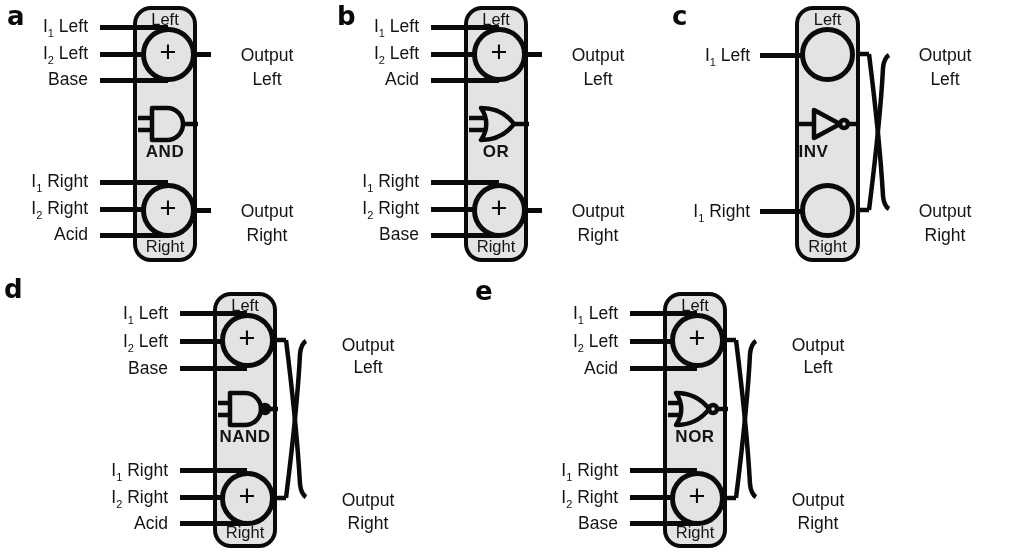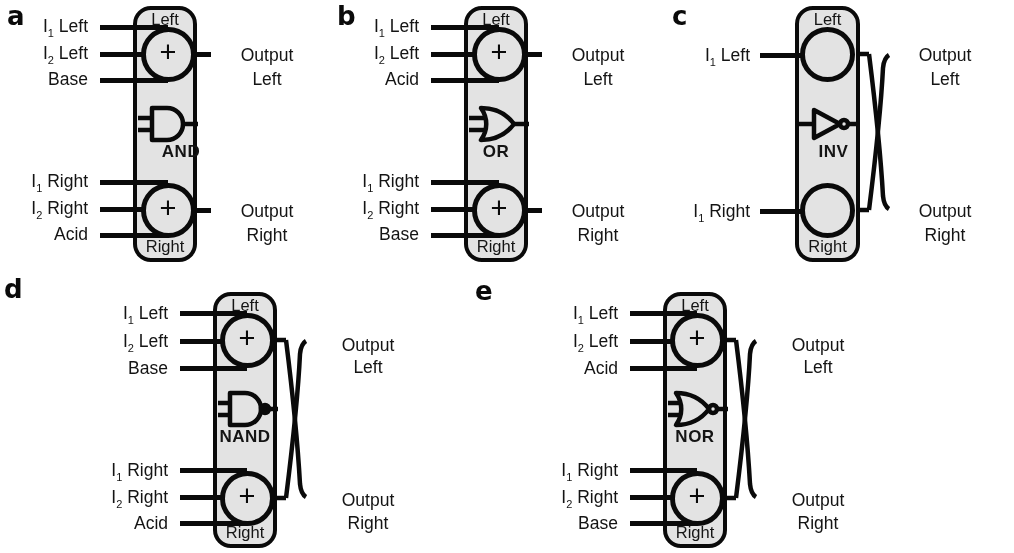--- a/index.html
+++ b/index.html
@@ -55,21 +55,21 @@
 
     <div class="cap" style="left:133px;top:9px;">Left</div>
     <div class="circle" style="left:140.5px;top:26.5px;">
         <span class="plus">+</span>
       </div>
     <svg class="gate" style="left:136px;top:102px;" viewBox="0 0 64 44">
         <path d="M2,16 H16 M2,28 H16"></path>
         <path d="M16,6 H31 A16,16 0 0 1 31,38 H16 Z"></path>
         <path d="M49,22 H62"></path>
       </svg>
-    <div class="glabel" style="left:133px;top:142px;margin-left:16px;">AND</div>
+    <div class="glabel" style="left:133px;top:142px;">AND</div>
     <div class="circle" style="left:140.5px;top:182.5px;">
         <span class="plus">+</span>
       </div>
     <div class="cap" style="left:133px;top:236px;">Right</div>
 
     <div class="out" style="left:222px;top:44px;">Output</div>
     <div class="out" style="left:222px;top:68px;">Left</div>
     <div class="out" style="left:222px;top:200px;">Output</div>
     <div class="out" style="left:222px;top:224px;">Right</div>
   </div>
@@ -130,21 +130,21 @@
     <div class="cap" style="left:135px;top:9px;width:65px;">Left</div>
     <div class="circle" style="left:140px;top:26.5px;">
         <span class="plus"></span>
       </div>
     <svg class="gate" style="left:135.5px;top:102px;" viewBox="0 0 64 44">
         <path d="M2,22 H18"></path>
         <path d="M18,8 L44,22 L18,36 Z"></path>
         <circle cx="48" cy="22" r="4"></circle>
         <path d="M52,22 H62"></path>
       </svg>
-    <div class="glabel" style="left:150px;top:142px;width:47px;">INV</div>
+    <div class="glabel" style="left:130px;top:142px;width:47px;">INV</div>
     <div class="circle" style="left:140px;top:182.5px;">
         <span class="plus"></span>
       </div>
     <div class="cap" style="left:135px;top:236px;width:65px;">Right</div>
 
     <svg class="cross" style="left:200px;top:50px;height:164px;" viewBox="0 0 30 164">
         <path d="M0,4 H9 M0,160 H9"></path>
         <path d="M9,4 C14,44 21,110 23,146 Q24,156 29,159"></path>
         <path d="M29,5 Q24,8 23,18 C21,58 14,120 9,160"></path>
       </svg>

